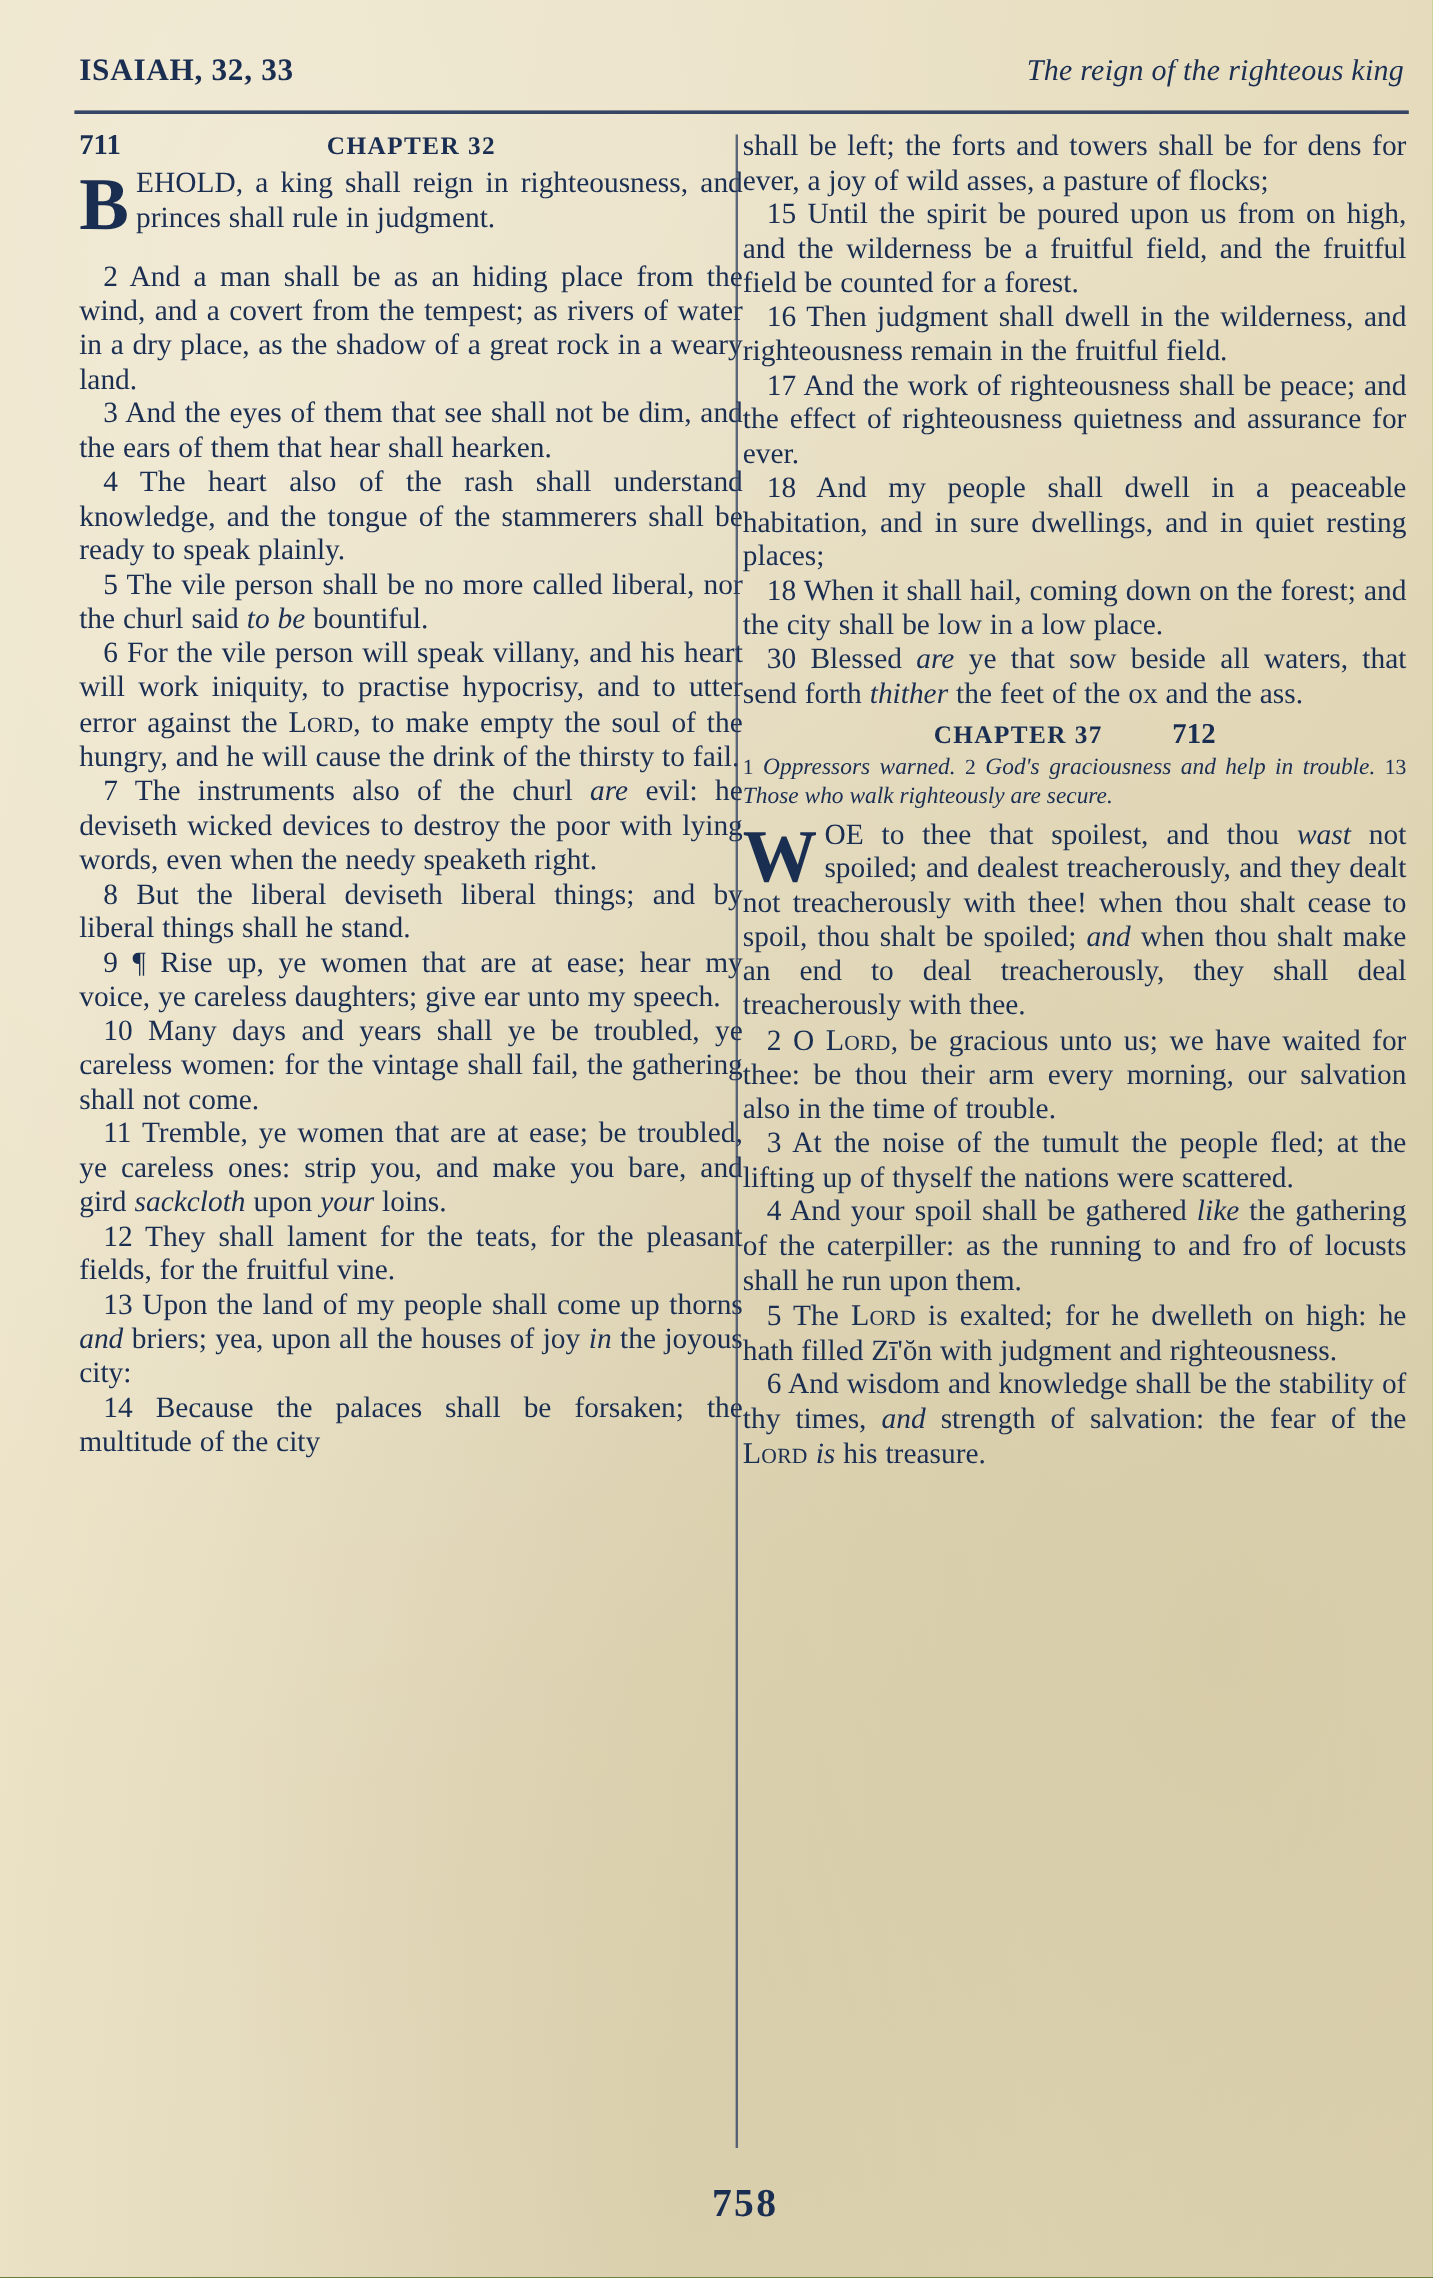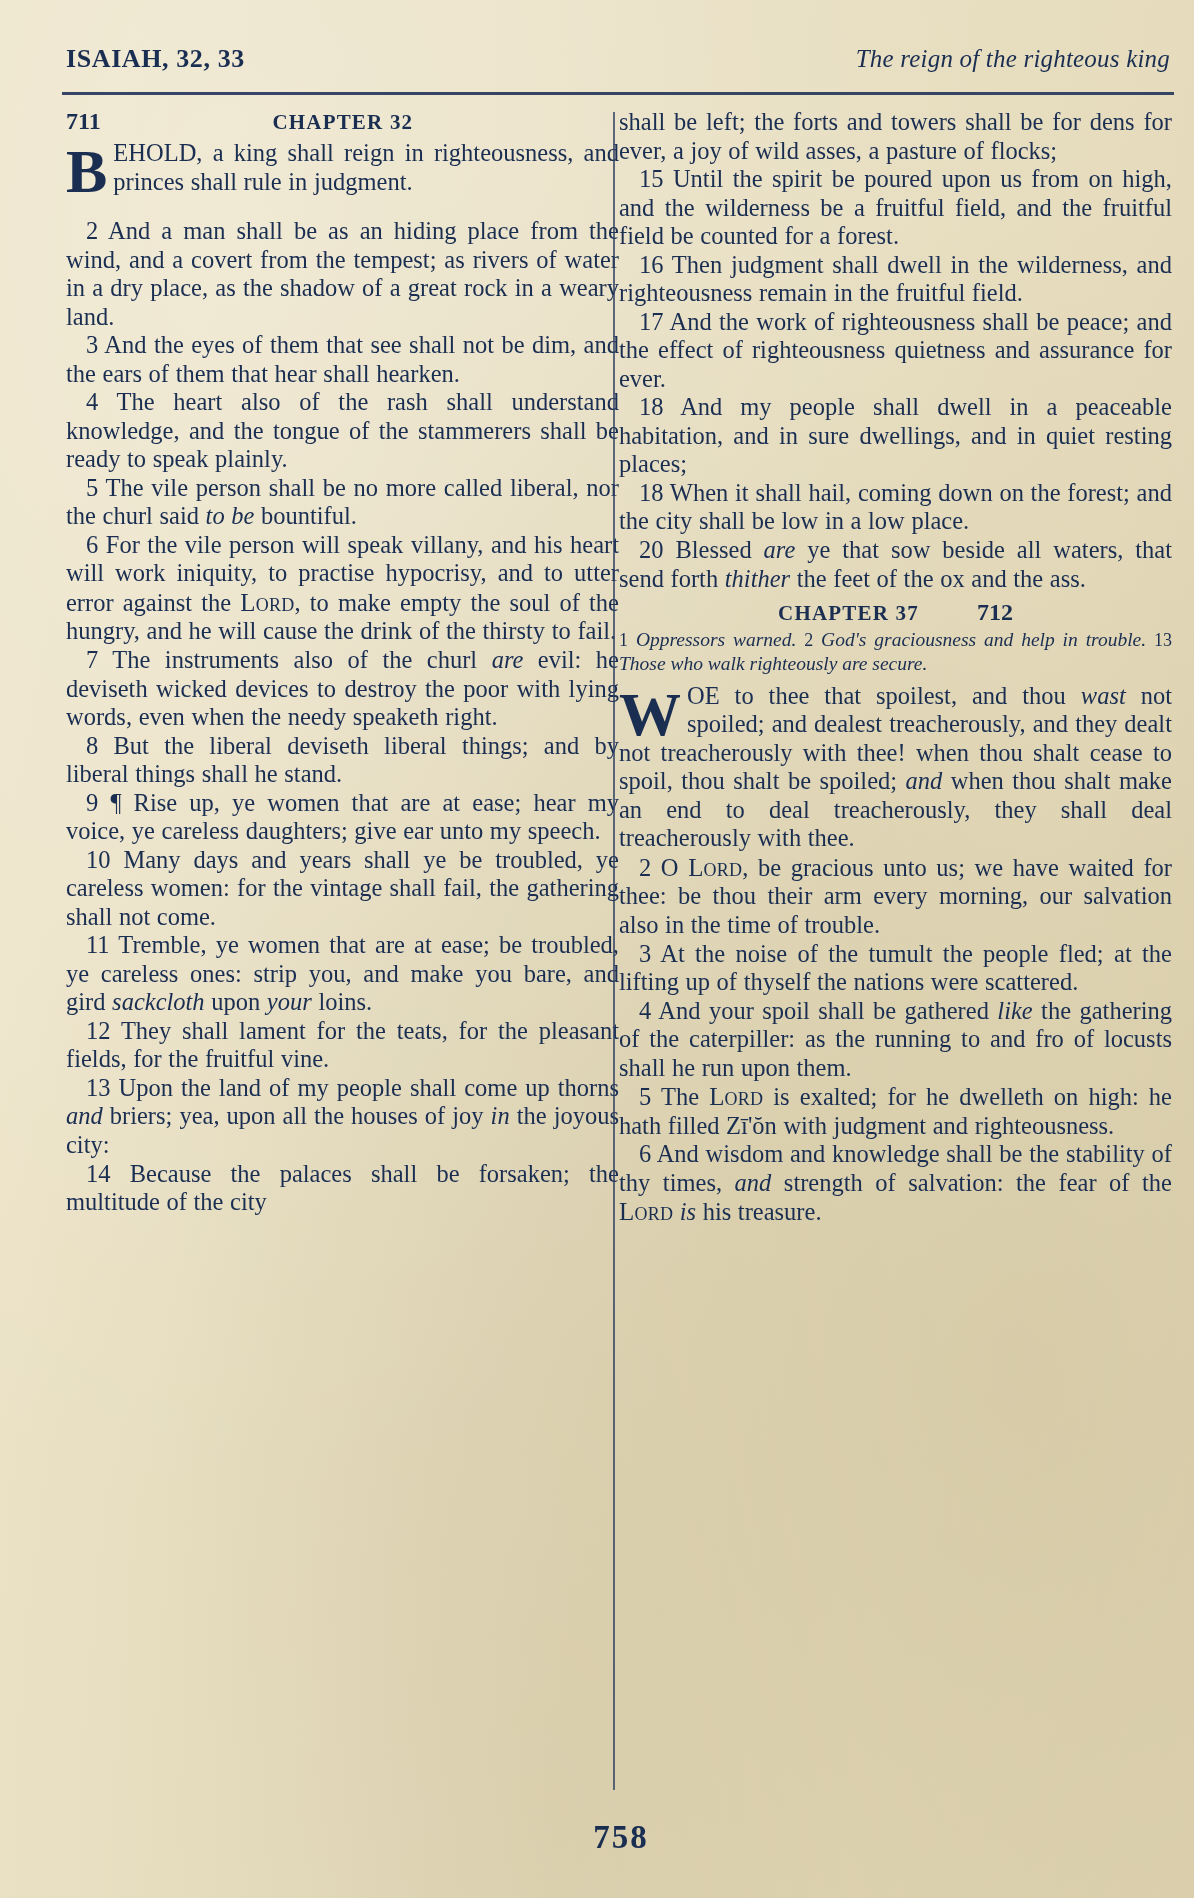--- a/index.html
+++ b/index.html
@@ -217,21 +217,21 @@
       </div>
 
       <div class="col">
         <p class="v" style="text-indent:0">shall be left; the forts and towers shall be for dens for ever, a joy of wild asses, a pasture of flocks;</p>
         <div>
             <p class="v"><span class="n">15</span> Until the spirit be poured upon us from on high, and the wilderness be a fruitful field, and the fruitful field be counted for a forest.</p>
             <p class="v"><span class="n">16</span> Then judgment shall dwell in the wilderness, and righteousness remain in the fruitful field.</p>
             <p class="v"><span class="n">17</span> And the work of righteousness shall be peace; and the effect of righteousness quietness and assurance for ever.</p>
             <p class="v"><span class="n">18</span> And my people shall dwell in a peaceable habitation, and in sure dwellings, and in quiet resting places;</p>
             <p class="v"><span class="n">18</span> When it shall hail, coming down on the forest; and the city shall be low in a low place.</p>
-            <p class="v"><span class="n">20</span> Blessed <i>are</i> ye that sow beside all waters, that send forth <i>thither</i> the feet of the ox and the ass.</p>
+            <p class="v"><span class="n">30</span> Blessed <i>are</i> ye that sow beside all waters, that send forth <i>thither</i> the feet of the ox and the ass.</p>
           </div>
 
         <div class="chapline centered" style="margin-top:6px">
           <span class="title">CHAPTER 37</span>
           <span class="num">712</span>
         </div>
         <div class="argument"><span class="vn">1</span> Oppressors warned. <span class="vn">2</span> God's graciousness and help in trouble. <span class="vn">13</span> Those who walk righteously are secure.</div>
         <div>
             <p class="v drop"><span class="dcap">W</span>OE to thee that spoilest, and thou <i>wast</i> not spoiled; and dealest treacherously, and they dealt not treacherously with thee! when thou shalt cease to spoil, thou shalt be spoiled; <i>and</i> when thou shalt make an end to deal treacherously, they shall deal treacherously with thee.</p>
             <p class="v"><span class="n">2</span> O <span class="sc">Lord</span>, be gracious unto us; we have waited for thee: be thou their arm every morning, our salvation also in the time of trouble.</p>

